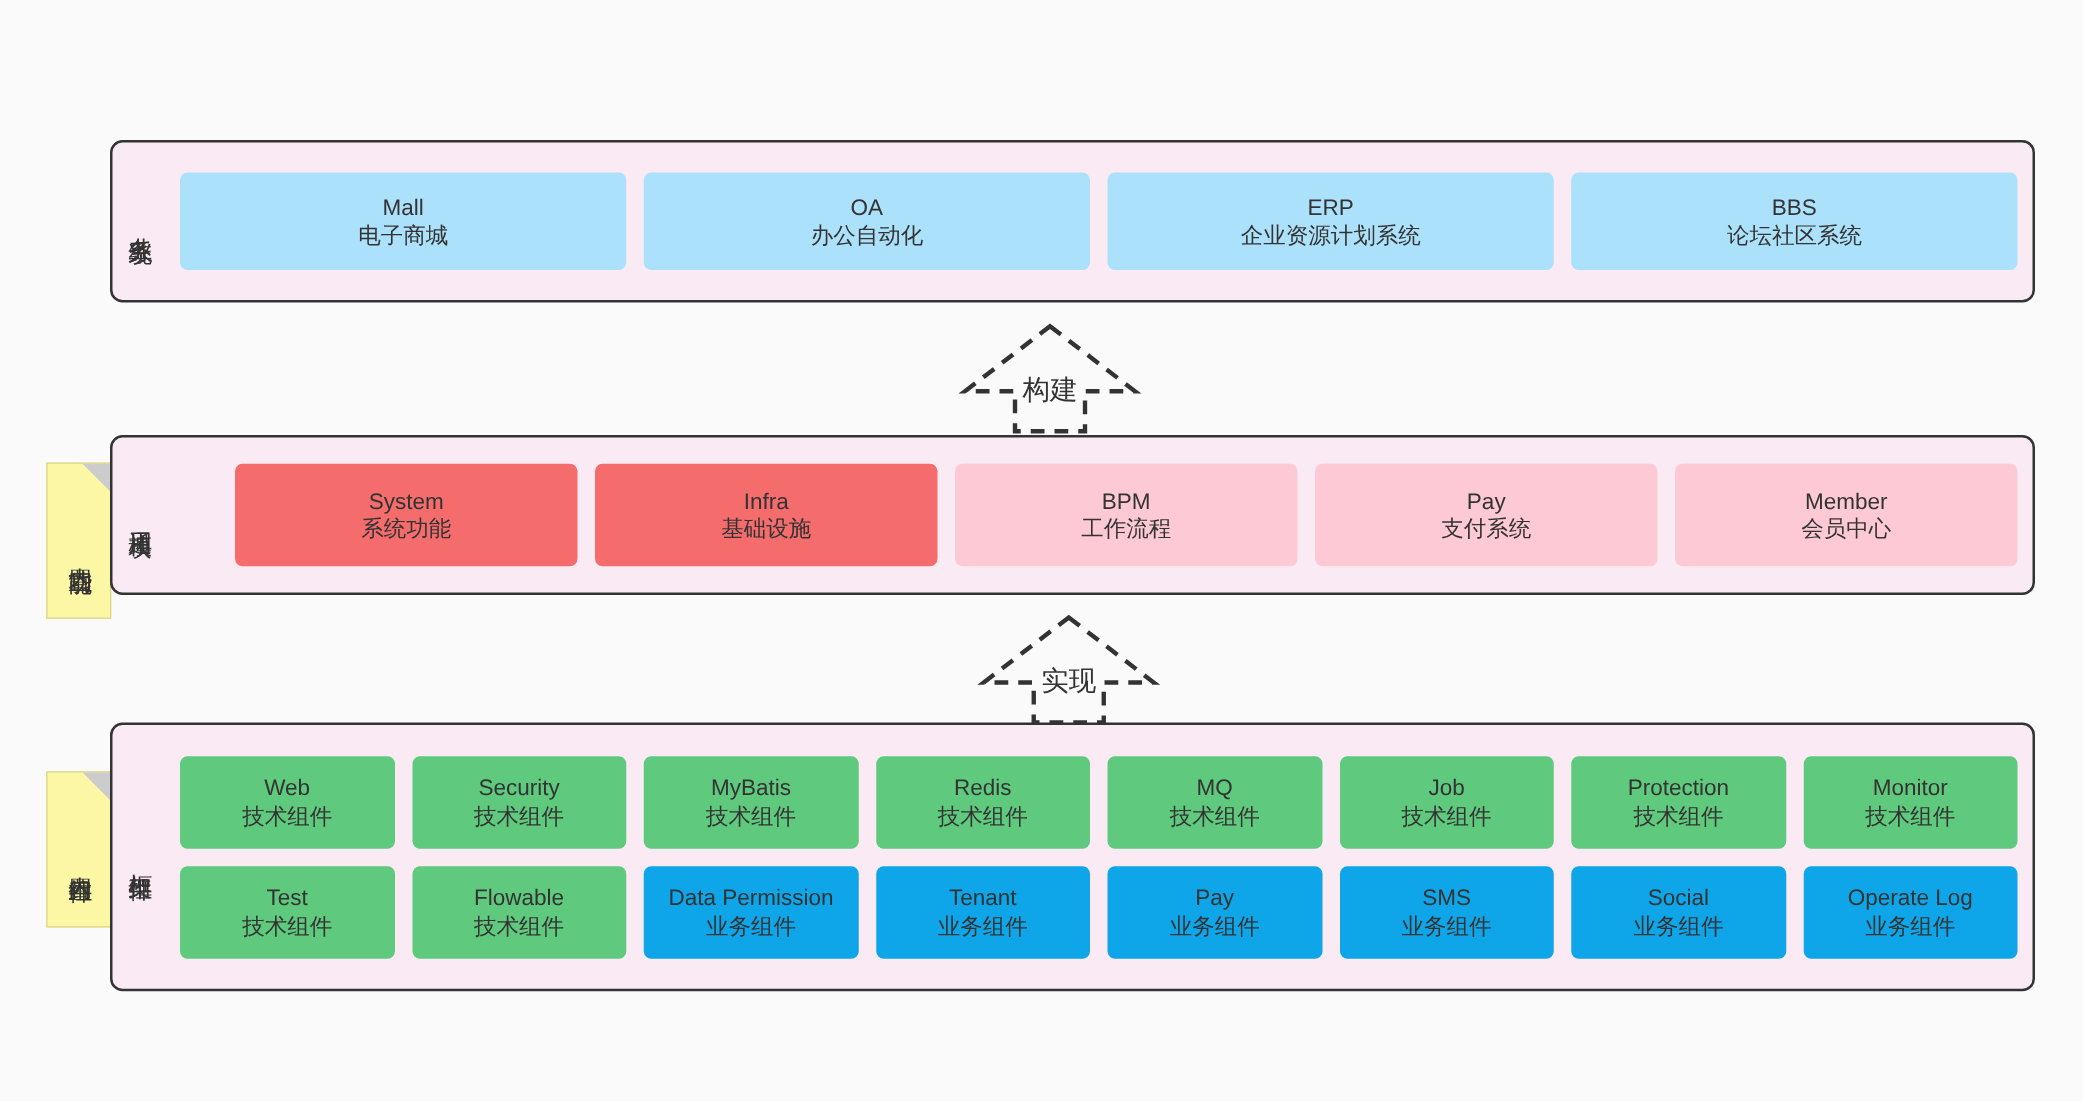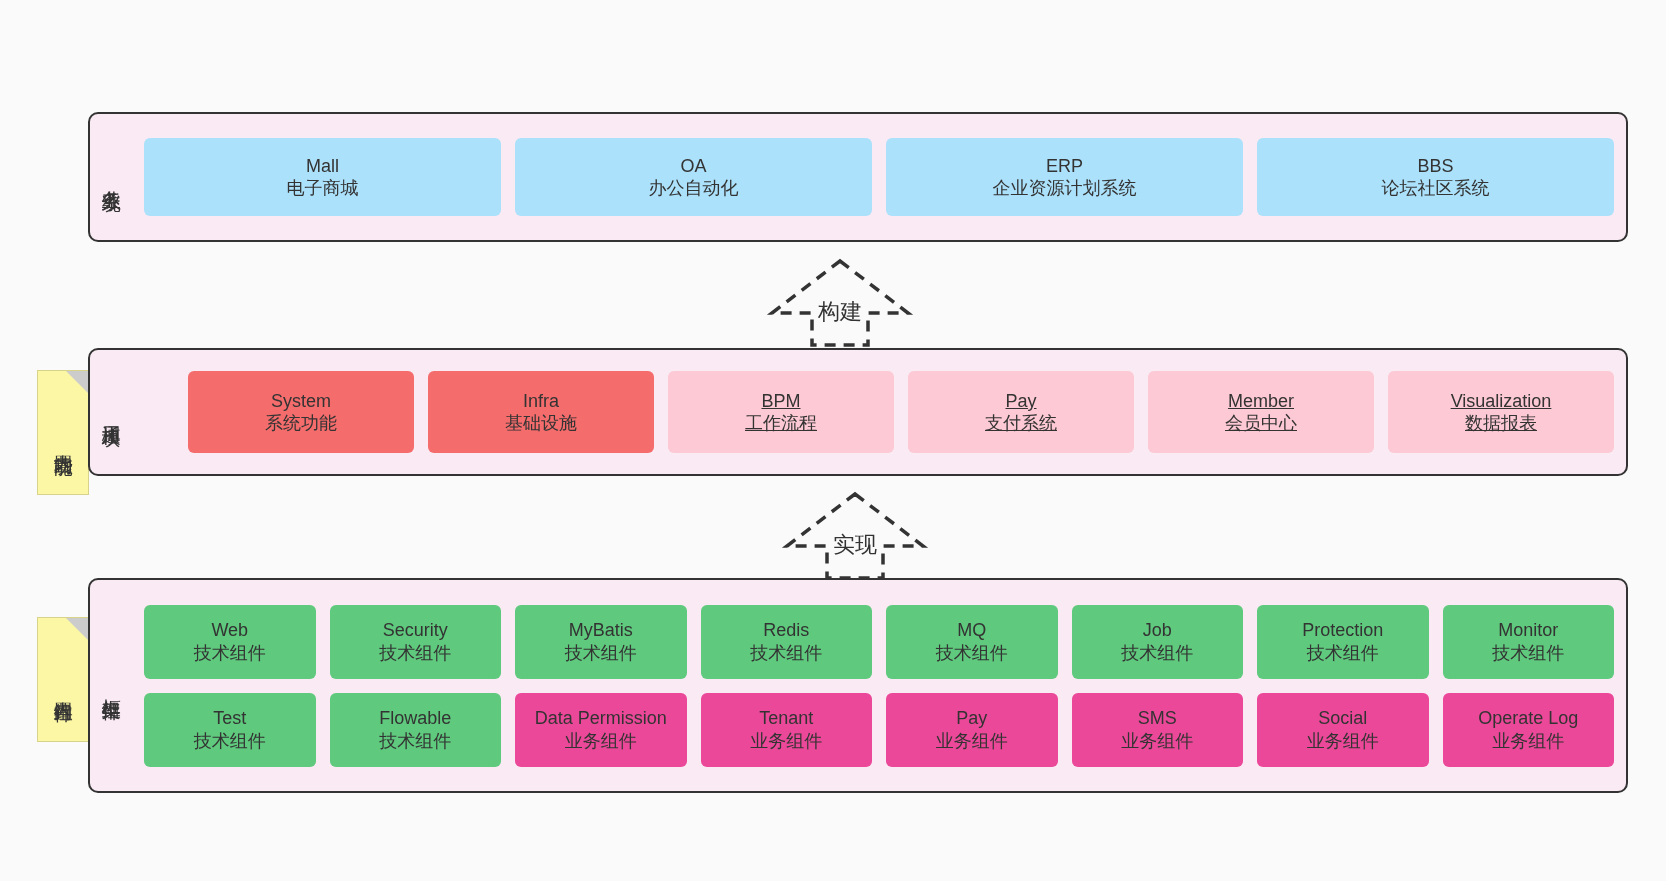--- a/index.html
+++ b/index.html
@@ -81,23 +81,23 @@
     line-height: 1.24;
     color: #333333;
     box-sizing: border-box;
     padding: 6px 4px;
   }
   .node .en { display: block; }
   .node .cn { display: block; }
 
   .node.blue   { background: #ace1fb; height: 78px; }
   .node.red    { background: #f56c6c; height: 82px; }
-  .node.pink   { background: #fcc9d4; height: 82px; text-decoration: underline; }
+  .node.pink   { background: #fcc9d4; height: 82px; }
   .node.green  { background: #5fc97d; height: 74px; }
-  .node.lgreen { background: #ec4899; height: 74px; }
+  .node.lgreen { background: #0ea5e9; height: 74px; }
 
   
   .note {
     position: absolute;
     background: #fbf7a4;
     border: 1px solid #d8d38a;
     box-sizing: border-box;
     display: flex;
     align-items: center;
     justify-content: center;
@@ -196,24 +196,20 @@
           <span class="cn">工作流程</span>
         </div>
         <div class="node pink">
           <span class="en">Pay</span>
           <span class="cn">支付系统</span>
         </div>
         <div class="node pink">
           <span class="en">Member</span>
           <span class="cn">会员中心</span>
         </div>
-        <div class="node pink">
-          <span class="en">Visualization</span>
-          <span class="cn">数据报表</span>
-        </div>
       </div>
     </div>
   </div>
 
   <div class="arrow" style="left:775px; top:490px;text-decoration:underline;">
     <svg viewBox="0 0 160 92" xmlns="http://www.w3.org/2000/svg">
       <path d="M 80 4 L 148 56 L 108 56 L 108 88 L 52 88 L 52 56 L 12 56 Z" fill="none" stroke="#333333" stroke-width="3.5" stroke-dasharray="11,8" stroke-linejoin="miter"></path>
     </svg>
     <div class="arrow-label">实现</div>
   </div>

